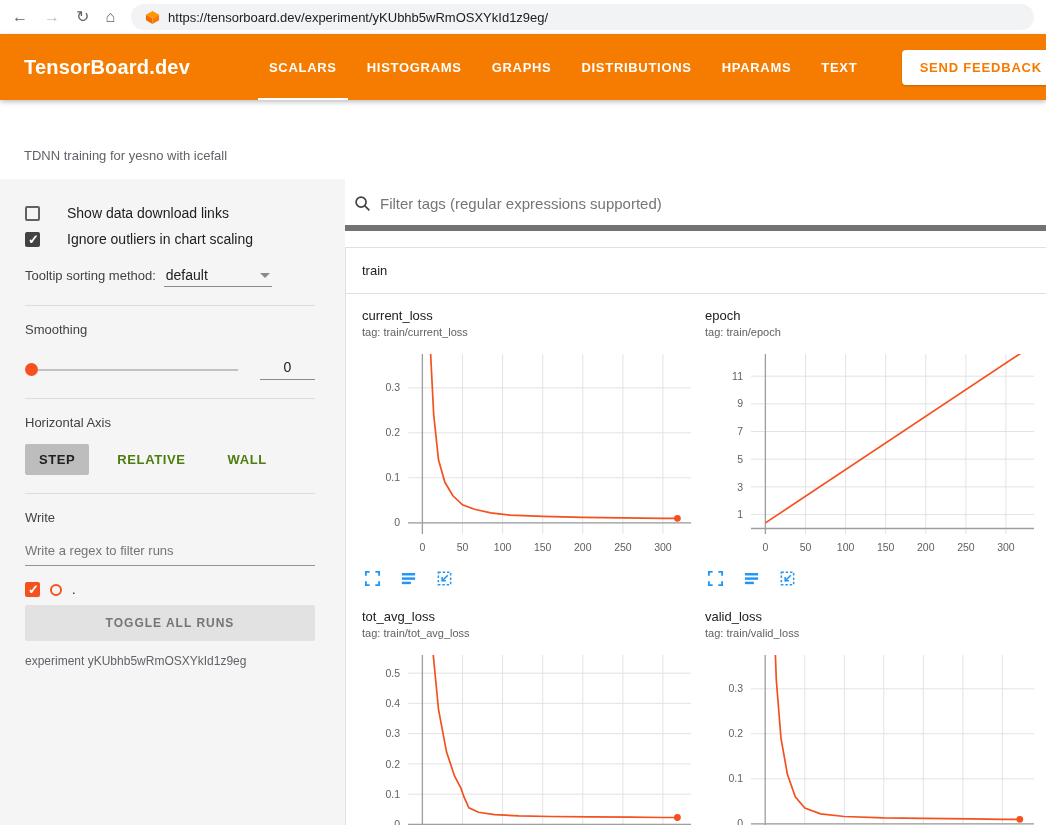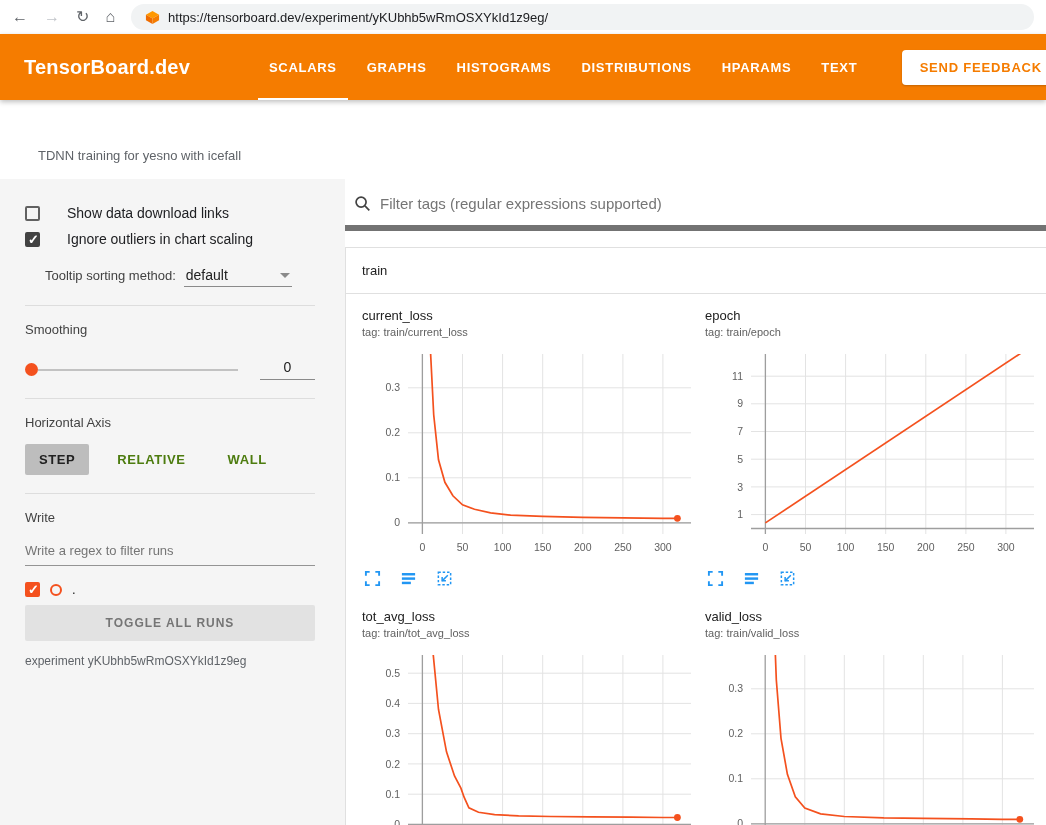--- a/index.html
+++ b/index.html
@@ -17,38 +17,38 @@
   .app-header { height:66px; background:var(--accent); display:flex; align-items:stretch; padding-left:24px; position:relative; box-shadow:0 2px 5px rgba(0,0,0,.25); z-index:5; }
   .brand { color:#fff; font-size:20px; font-weight:bold; align-self:center; letter-spacing:.2px; }
   .tabs { display:flex; margin-left:64px; align-items:stretch;text-align:center; }
   .tab { color:#fff; font-size:13px; font-weight:600; letter-spacing:.7px; padding:0 15px; display:flex; align-items:center; cursor:pointer; position:relative; }
   .tab.active::after { content:""; position:absolute; left:4px; right:4px; bottom:0; height:2px; background:#fff; }
   .feedback-btn { align-self:center; margin-left:auto; margin-right:-14px; background:#fff; color:var(--accent);
     font-size:13px; font-weight:600; letter-spacing:.8px; border:none; border-radius:4px; padding:10px 18px; cursor:pointer;
     box-shadow:0 1px 2px rgba(0,0,0,.2); white-space:nowrap; }
 
   
-  .title-bar { height:79px; background:#fff; display:flex; align-items:flex-end; padding:0 0 16px 38px; }
+  .title-bar { height:79px; background:#fff; display:flex; align-items:flex-end; padding:0 0 16px 24px; }
   .exp-title { font-size:13px; color:#5f6368; }
 
   
   .content { display:flex; height:646px; }
   .sidebar { width:345px; min-width:345px; background:#f5f5f5; padding:26px 30px 0 25px; }
   .main { flex:1; background:#fff; padding-top:12px; overflow:hidden; }
 
   
   .check-row { display:flex; align-items:center; gap:27px; margin-bottom:10px; cursor:pointer; }
   .cb { width:15px; height:15px; border:2px solid #616161; border-radius:2px; background:transparent; position:relative; flex:none; }
   .cb.checked { background:#424242; border-color:#424242; }
   .cb.checked::after { content:"✓"; position:absolute; left:1px; top:-2px; color:#fff; font-size:13px; font-weight:bold; }
   .cb.run.checked { background:var(--run); border-color:var(--run); }
   .check-label { font-size:14px; color:#202124; }
 
   .tooltip-row { display:flex; align-items:baseline; margin-top:18px; }
-  .tooltip-label { font-size:13px; color:#424242;margin-left:20px; }
+  .tooltip-label { font-size:13px; color:#424242; }
   .dropdown { margin-left:8px; width:108px; border-bottom:1px solid #8a8a8a; display:flex; justify-content:space-between; align-items:center; padding:2px 2px 3px 2px; cursor:pointer; }
   .dropdown-value { font-size:14px; color:#212121; }
   .dd-arrow { width:0; height:0; border-left:5px solid transparent; border-right:5px solid transparent; border-top:5px solid #8a8a8a; }
 
   .divider { border:none; border-top:1px solid #ddd; margin:18px 0 16px 0; }
   .section-label { font-size:13px; color:#424242; }
 
   .slider-row { display:flex; align-items:center; margin-top:22px; }
   .slider-thumb { width:13px; height:13px; border-radius:50%; background:var(--run); flex:none; cursor:pointer; }
   .slider-track { flex:1; height:2px; background:#c2c2c2; margin-right:22px; cursor:pointer; }
@@ -103,22 +103,22 @@
       </svg>
     </span>
     <span class="url-text">https://tensorboard.dev/experiment/yKUbhb5wRmOSXYkId1z9eg/</span>
   </div>
 </div>
 
 <header class="app-header">
   <div class="brand">TensorBoard.dev</div>
   <nav class="tabs" id="nav-tabs">
       <div class="tab active">SCALARS</div>
+      <div class="tab">HISTOGRAMS</div>
       <div class="tab">GRAPHS</div>
-      <div class="tab">HISTOGRAMS</div>
       <div class="tab">DISTRIBUTIONS</div>
       <div class="tab">HPARAMS</div>
       <div class="tab">TEXT</div>
     </nav>
   <button class="feedback-btn">SEND FEEDBACK</button>
 </header>
 
 <div class="title-bar">
   <span class="exp-title">TDNN training for yesno with icefall</span>
 </div>

